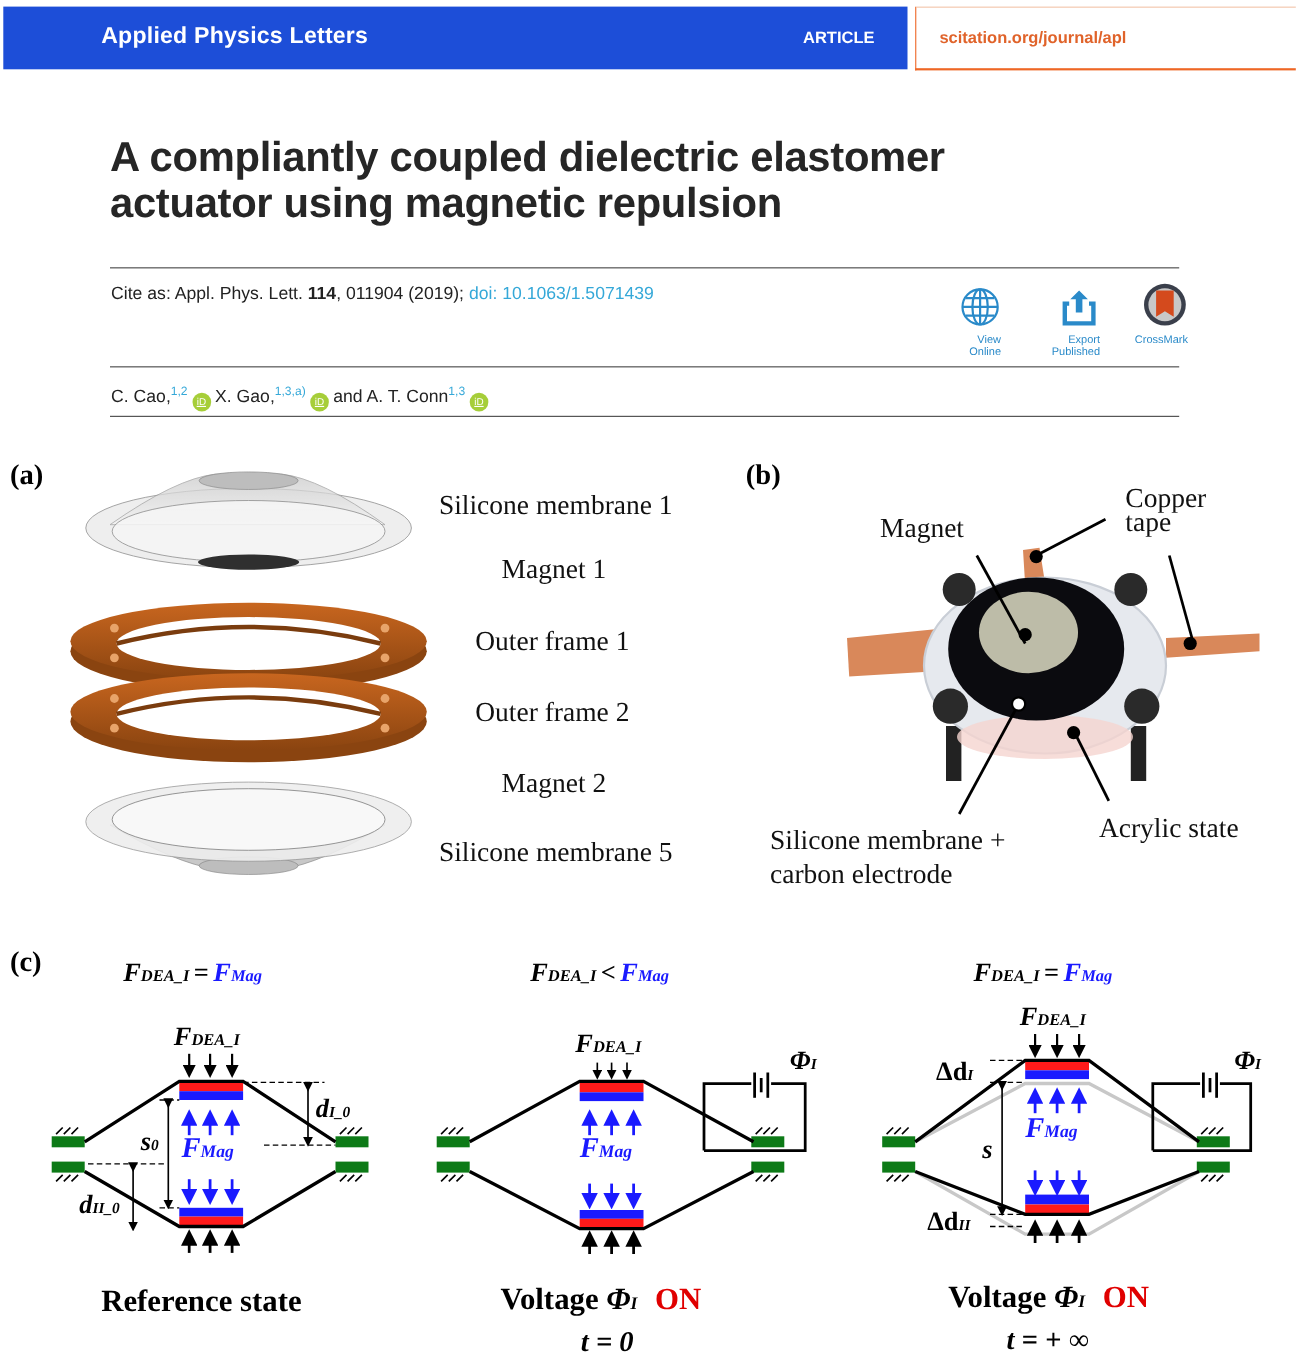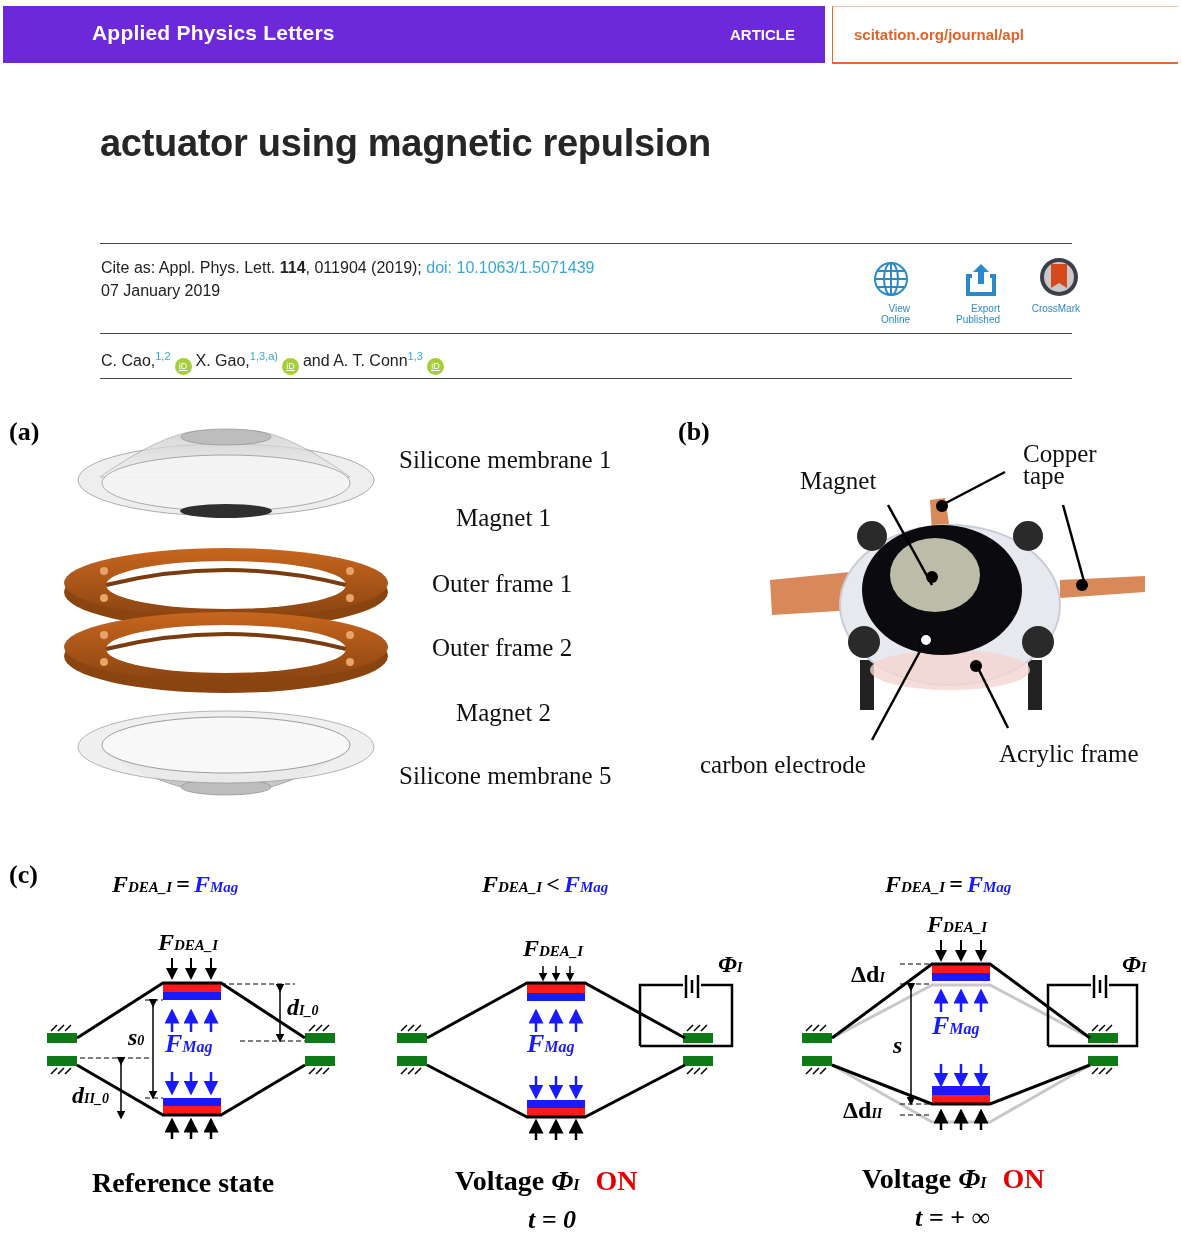--- a/index.html
+++ b/index.html
@@ -1,17 +1,17 @@
 <!DOCTYPE html>
 <html><head>
 <meta charset="utf-8">
 <style>
   html,body{margin:0;padding:0;background:#fff;}
   body{width:1182px;height:1239px;position:relative;overflow:hidden;font-family:"Liberation Sans",sans-serif;color:#222;}
-  .banner{position:absolute;left:3px;top:6px;width:822px;height:57px;background:#6d28d9;}
+  .banner{position:absolute;left:3px;top:6px;width:822px;height:57px;background:#1d4ed8;}
   .banner .journal{position:absolute;left:89px;top:15px;font-size:21px;font-weight:bold;color:#fff;letter-spacing:0.2px;}
   .banner .article{position:absolute;right:30px;top:20px;font-size:15px;font-weight:bold;color:#fff;}
   .urlbox{position:absolute;left:832px;top:6px;width:345px;height:55px;border-top:1px solid #f2c3a8;border-left:1px solid #ee6625;border-bottom:2px solid #ee6625;}
   .urlbox span{position:absolute;left:21px;top:19px;font-size:15px;color:#e0632a;font-weight:bold;}
   .title{position:absolute;left:100px;top:122px;width:900px;font-size:38px;line-height:42px;font-weight:bold;color:#262626;letter-spacing:-0.3px;}
   .hr{position:absolute;left:100px;width:972px;height:1px;background:#444;}
   .cite{position:absolute;left:101px;top:256px;font-size:16px;line-height:23px;color:#222;}
   .cite .doi{color:#35a8d8;}
   .cite b{font-weight:bold;}
   .tools{position:absolute;top:260px;text-align:right;font-size:10px;color:#2a8ac9;}
@@ -29,27 +29,27 @@
 
 <div class="banner">
   <span class="journal">Applied Physics Letters</span>
   <span class="article">ARTICLE</span>
 </div>
 <div class="urlbox">
   <span>scitation.org/journal/apl</span>
 </div>
 
 <div class="title">
+  <div>A compliantly coupled dielectric elastomer</div>
   <div>actuator using magnetic repulsion</div>
 </div>
 
 <div class="hr" style="top:243px"></div>
 <div class="cite">
   <div><span>Cite as: Appl. Phys. Lett. </span><b>114</b><span>, 011904 (2019); </span><span class="doi">doi: 10.1063/1.5071439</span></div>
-  <div>07 January 2019</div>
 </div>
 
 <div class="tools" style="left:858px;width:52px">
   <svg width="38" height="38" viewBox="0 0 38 38">
     <g fill="none" stroke="#2a8ac9" stroke-width="2">
       <circle cx="19" cy="19" r="16"></circle>
       <ellipse cx="19" cy="19" rx="7" ry="16"></ellipse>
       <line x1="19" y1="3" x2="19" y2="35"></line>
       <line x1="3" y1="19" x2="35" y2="19"></line>
       <path d="M6 11 H32 M6 27 H32"></path>
@@ -171,23 +171,24 @@
   <circle cx="422" cy="175" r="6" fill="#000"></circle>
   <circle cx="266" cy="230" r="6" fill="#fff" stroke="#000" stroke-width="2"></circle>
   <circle cx="316" cy="256" r="6" fill="#000"></circle>
 </svg>
 <div class="lbl" style="left:800px;top:467px">Magnet</div>
 <div class="lbl" style="left:1023px;top:443px;line-height:22px">
   <div>Copper</div>
   <div>tape</div>
 </div>
 <div class="lbl" style="left:700px;top:749px;line-height:31px">
+  <div>Silicone membrane +</div>
   <div>carbon electrode</div>
 </div>
-<div class="lbl" style="left:999px;top:740px">Acrylic frame</div>
+<div class="lbl" style="left:999px;top:740px">Acrylic state</div>
 
 <div class="plabel" style="left:9px;top:860px"><b>(c)</b></div>
 
 <svg style="position:absolute;left:0;top:860px" width="1182" height="379" viewBox="0 0 1182 379" font-weight="bold" font-style="italic">
   <defs>
     <marker id="ak" markerWidth="6" markerHeight="6" refX="3" refY="3" orient="auto">
         <path d="M0 0 L6 3 L0 6 Z" fill="#000"></path>
       </marker>
     <marker id="ab" markerWidth="6" markerHeight="6" refX="3" refY="3" orient="auto">
         <path d="M0 0 L6 3 L0 6 Z" fill="#1a1aff"></path>

